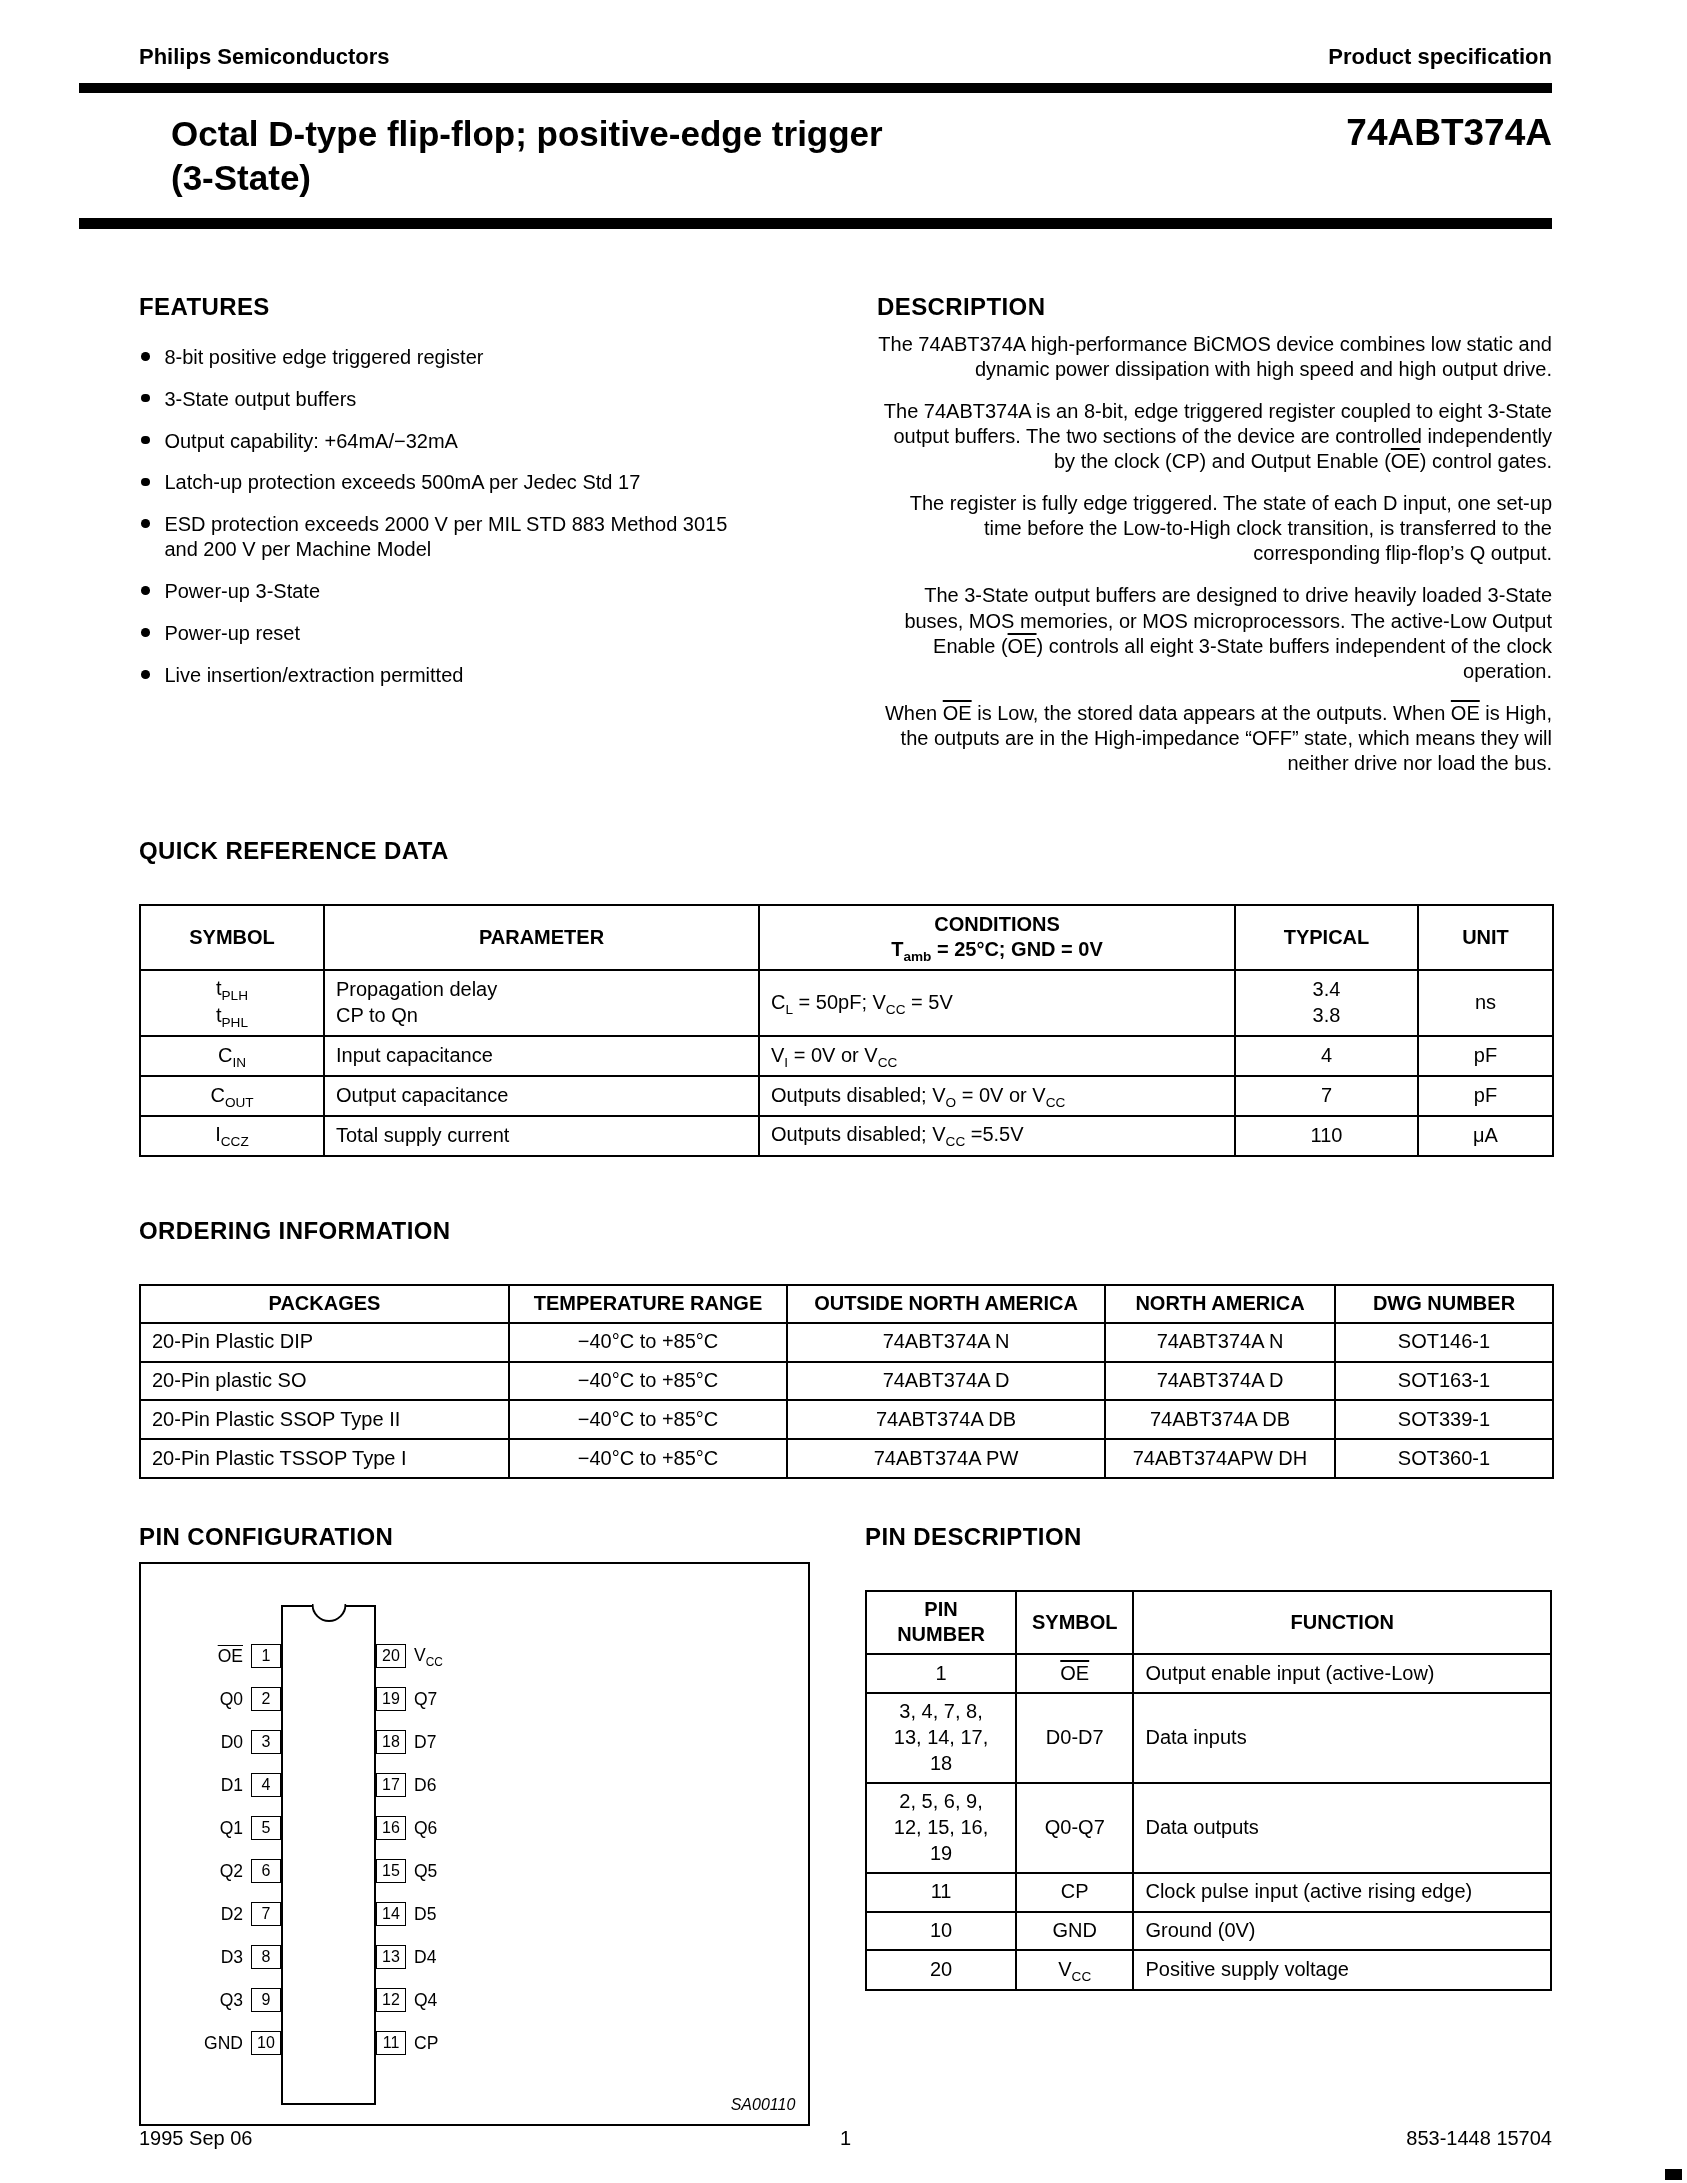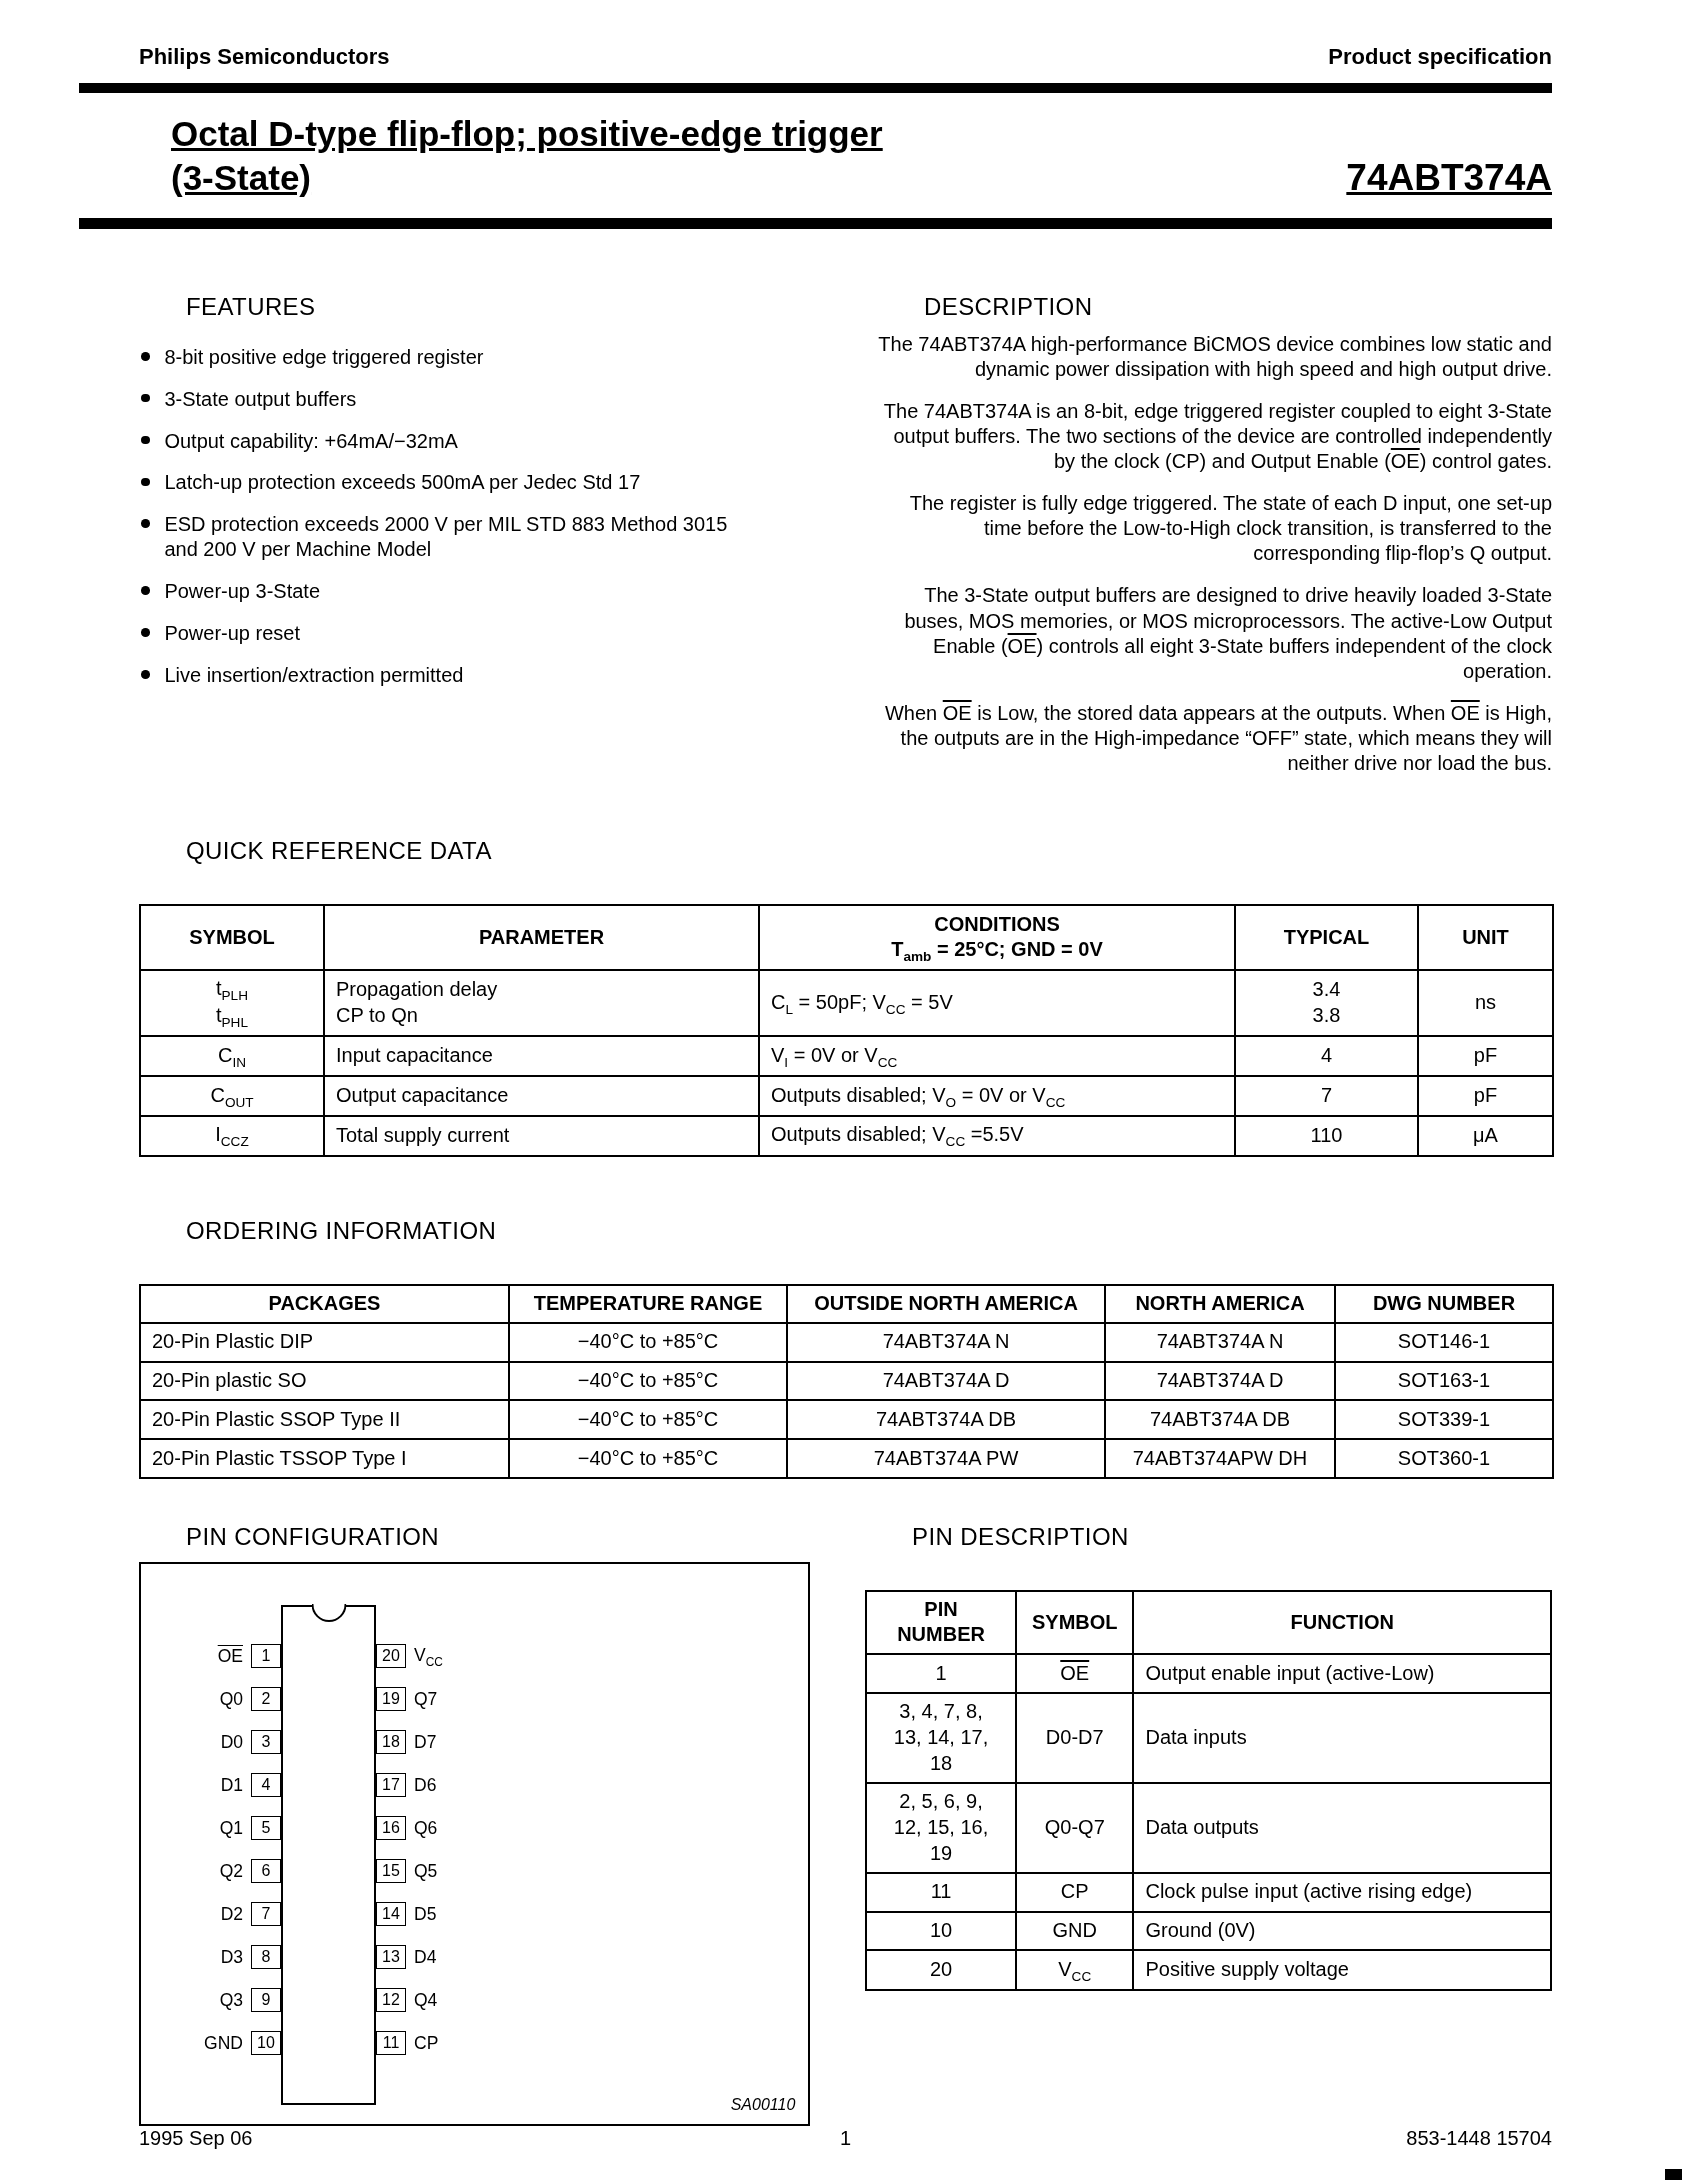--- a/index.html
+++ b/index.html
@@ -5,25 +5,25 @@
   * { margin: 0; padding: 0; box-sizing: border-box; }
   html, body { background: #fff; }
   body {
     width: 1687px; height: 2183px; position: relative;
     color: #000; font-family: "Liberation Sans", sans-serif;
   }
   .page { position: absolute; inset: 0; padding: 44px 135px 0 139px; overflow: hidden; }
 
   .doc-header { display: flex; justify-content: space-between; font-size: 22px; font-weight: bold; margin-bottom: 12.7px; }
   .rule { height: 10.3px; background: #000; width: 1473px; margin-left: -60px; }
-  .title-block { display: flex; justify-content: space-between; align-items: flex-end; padding: 19px 0 19px 32px; text-decoration: underline; }
+  .title-block { display: flex; justify-content: space-between; align-items: flex-start; padding: 19px 0 19px 32px; }
   .doc-title { font-size: 35px; font-weight: bold; line-height: 1.25; }
   .part-number { font-size: 37px; font-weight: bold; }
 
-  h2.sec { font-size: 24px; font-weight: normal; margin-bottom: 11px; letter-spacing: 0.4px; margin-left: 47px; }
+  h2.sec { font-size: 24px; font-weight: bold; margin-bottom: 11px; letter-spacing: 0.4px; }
   h2.sec.gap { margin-bottom: 24px; }
 
   .top-section { display: flex; gap: 127px; margin-top: 64px; }
   .col-features { width: 611px; flex: none; }
   .col-description { flex: 1; }
 
   .features-list { list-style: none; }
   .features-list li { position: relative; padding-left: 25.4px; font-size: 20px; line-height: 1.26; margin-bottom: 16.7px; }
   .features-list li::before { content: ""; position: absolute; left: 2.4px; top: 7.1px; width: 8.7px; height: 8.7px; background: #000; border-radius: 50%; }
 

